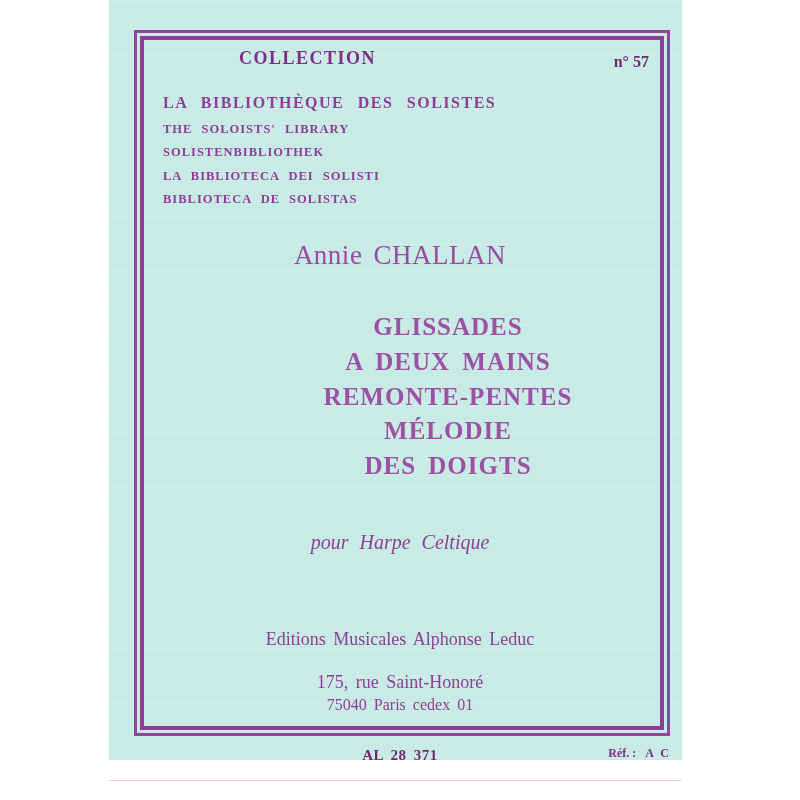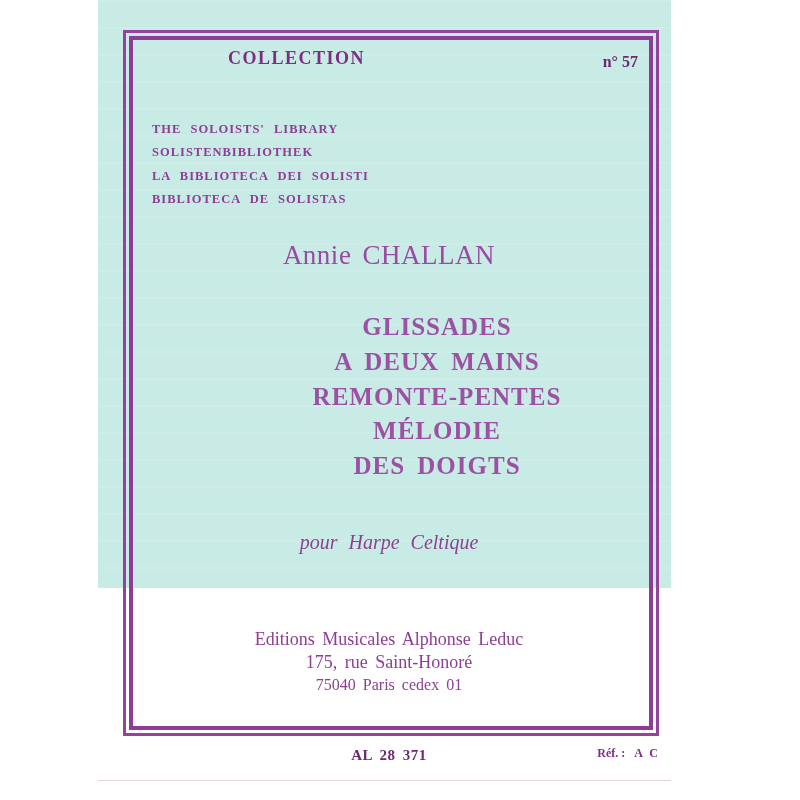--- a/index.html
+++ b/index.html
@@ -13,24 +13,24 @@
   }
   .stage {
     position: relative;
     width: 800px;
     height: 800px;
     background: #ffffff;
   }
   
   .page {
     position: absolute;
-    left: 98px;
+    left: 109px;
     top: 0;
     width: 573px;
-    height: 588px;
+    height: 760px;
     background-color: #c8ebe5;
     background-image: repeating-linear-gradient(180deg,
       rgba(255,255,255,0.12) 0px, rgba(255,255,255,0.12) 2px,
       rgba(255,255,255,0.0) 2px, rgba(255,255,255,0.0) 27px);
   }
   .scan-line {
     position: absolute;
     left: 0; right: 0;
     top: 780px;
     height: 1px;
@@ -95,21 +95,21 @@
     font-style: italic;
     word-spacing: 6px;
     color: #8d4091;
   }
   .publisher {
     top: 627px;
     color: #8d3f93;
     word-spacing: 3px;
   }
   .pub-1 { font-size: 18px; line-height: 24px; }
-  .pub-2 { font-size: 18px; line-height: 23px; }
+  .pub-2 { font-size: 18px; line-height: 23px; margin-top: 20px; }
   .pub-3 { font-size: 16px; line-height: 21px; }
   .catalog {
     top: 747px;
     font-size: 15px; font-weight: bold;
     letter-spacing: 0.5px; word-spacing: 3px;
     color: #6d2a70;
   }
   .ref {
     position: absolute;
     right: 11px; top: 746px;
@@ -126,20 +126,21 @@
   <div class="page">
 
     <div class="frame">
       <div class="frame-inner"></div>
     </div>
 
     <div class="txt collection">COLLECTION</div>
 
     <div class="txt number">n° 57</div>
 
+    <div class="txt lib lib-main">LA BIBLIOTHÈQUE DES SOLISTES</div>
     <div class="txt lib lib-sub lib-2">THE SOLOISTS' LIBRARY</div>
     <div class="txt lib lib-sub lib-3">SOLISTENBIBLIOTHEK</div>
     <div class="txt lib lib-sub lib-4">LA BIBLIOTECA DEI SOLISTI</div>
     <div class="txt lib lib-sub lib-5">BIBLIOTECA DE SOLISTAS</div>
 
     <div class="center-col author">Annie CHALLAN</div>
 
     <div class="center-col titles">
       <div>GLISSADES</div>
       <div>A DEUX MAINS</div>

